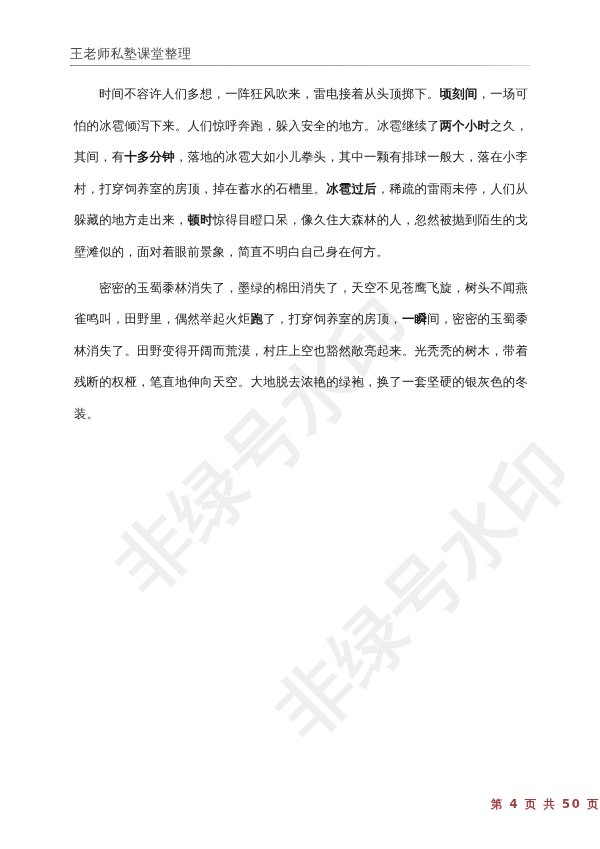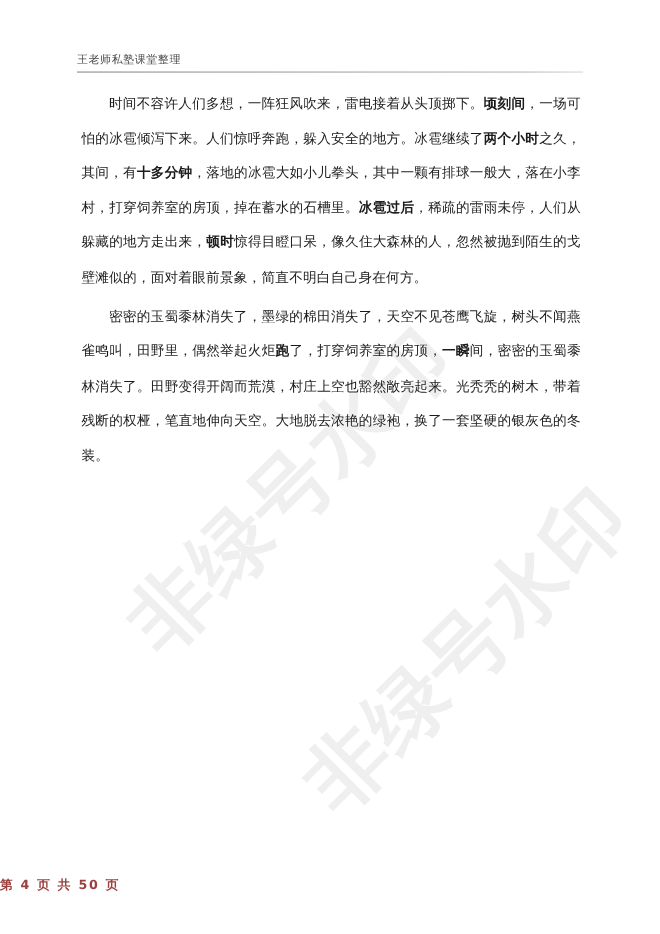--- a/index.html
+++ b/index.html
@@ -56,25 +56,25 @@
 
   
   #header {
     position: absolute;
     left: 70px;
     top: 48px;
     width: 460px;
     z-index: 2;
   }
   #header-title {
-    font-size: 10px;
+    font-size: 13px;
     color: #4a4a4a;
     letter-spacing: 0.5px;
     line-height: 14px;
-    font-family: Liberation Serif, serif;
+    font-family: Liberation Mono, monospace;
   }
   #header-rule {
     margin-top: 3px;
     height: 1px;
     width: 460px;
     background: linear-gradient(to right, #8a8a8a, #b8b8b8 88%, #d8d8d8);
   }
 
   
   #content {
@@ -104,21 +104,21 @@
   b, .bold {
     font-weight: 700;
   }
 
   
   #footer {
     position: absolute;
     left: 0;
     top: 793px;
     width: 600px;
-    text-align: left;
+    text-align: right;
     z-index: 2;
   }
   #footer-text {
     display: inline-block;
     font-size: 11.5px;
     font-weight: 700;
     color: #9c3f3f;
     letter-spacing: 1.6px;
     font-family: "DejaVu Sans", "Liberation Sans", sans-serif;
   }

